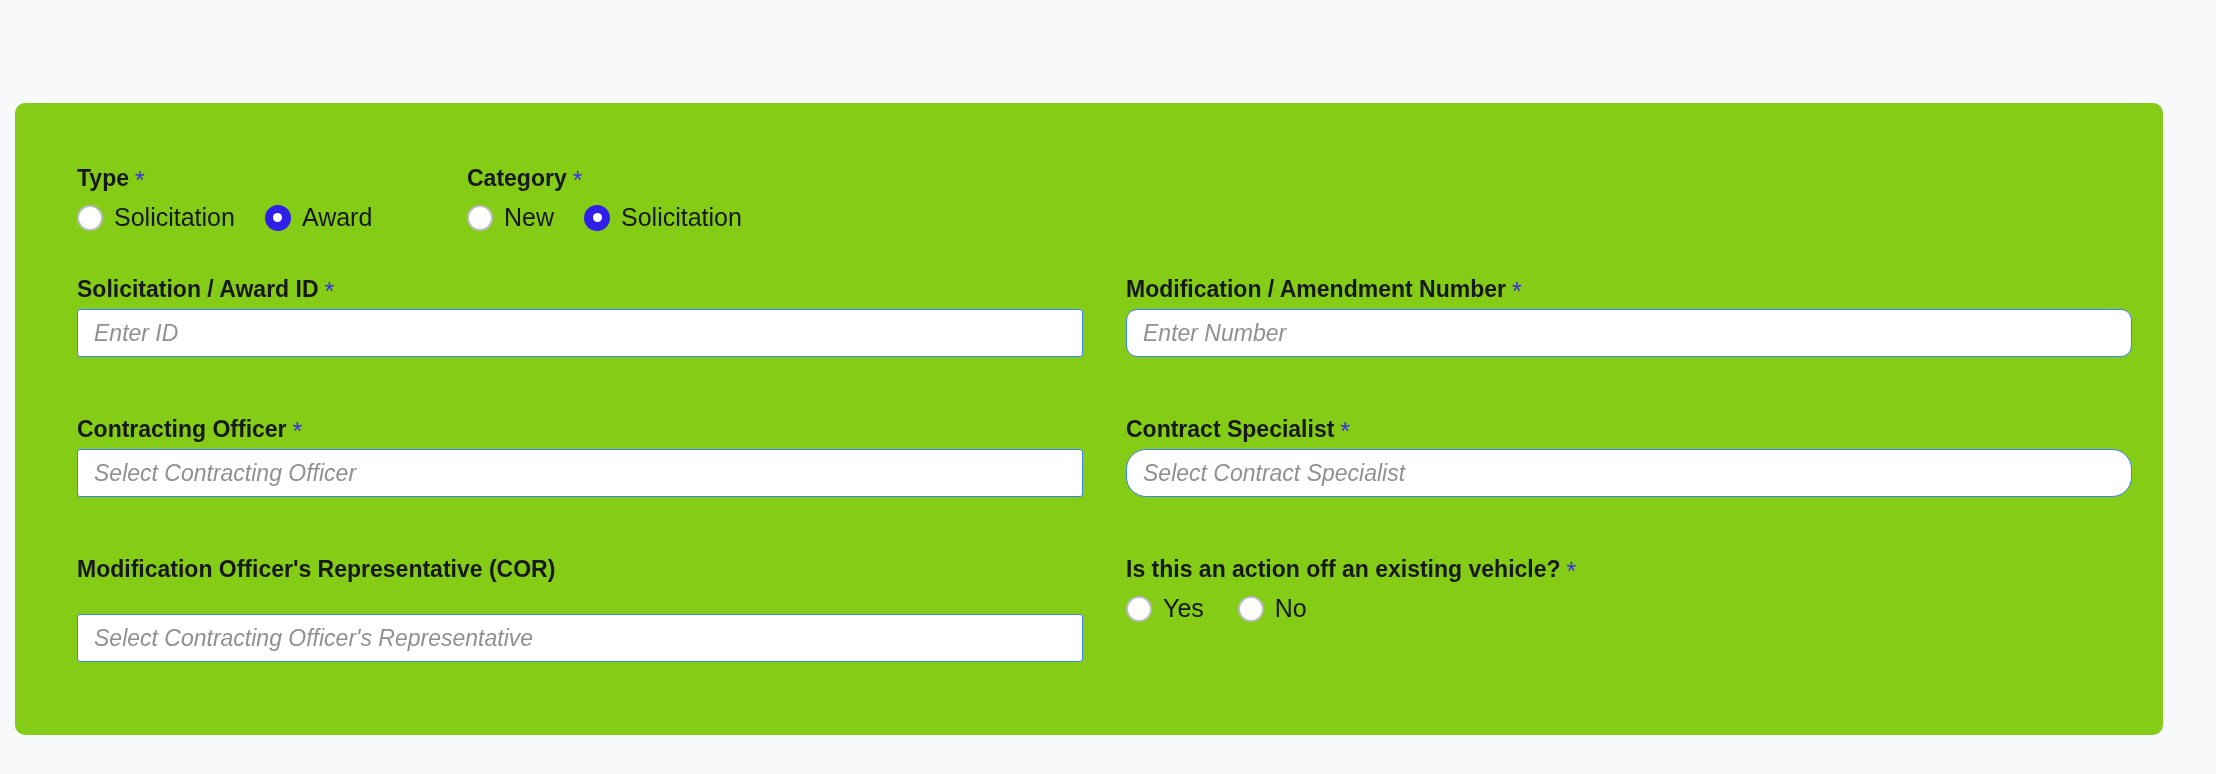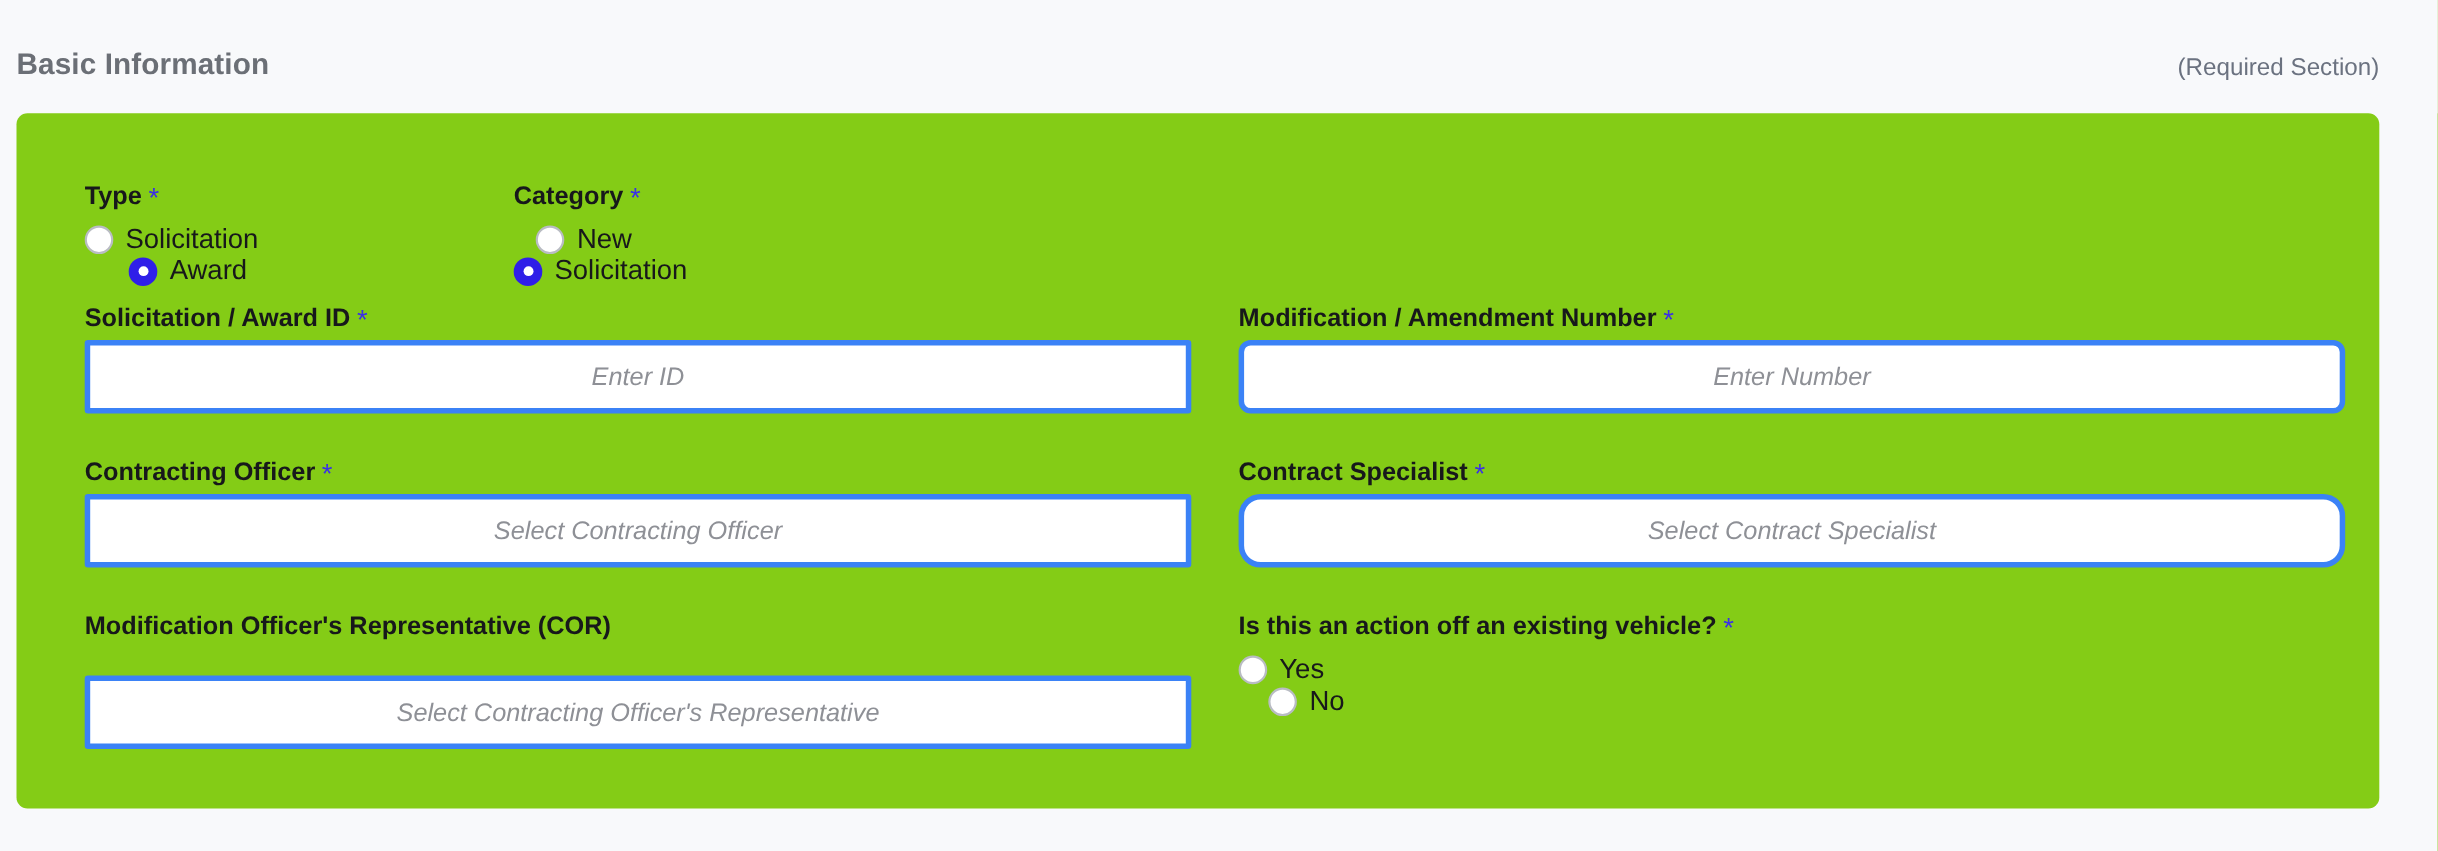--- a/index.html
+++ b/index.html
@@ -87,21 +87,20 @@
     margin-left: 6px;
     position: relative;
     top: 3px;
   }
 
   
   .radio-row {
     position: absolute;
     display: flex;
     align-items: center;
-    flex-direction: column;
   }
   .radio-opt {
     display: flex;
     align-items: center;
     cursor: pointer;
     user-select: none;
   }
   .radio-mark {
     width: 26px;
     height: 26px;
@@ -131,49 +130,44 @@
   .radio-text {
     font-size: 25px;
     color: #17181b;
     margin-left: 11px;
     white-space: nowrap;
   }
 
   
   .text-input {
     box-sizing: border-box;
-    height: 67px;
+    height: 48px;
     background: #ffffff;
-    border: 5px solid #3b82f6;
+    border: 1px solid #3b82f6;
     border-radius: 3px;
     padding: 0 16px;
     font-family: "Liberation Sans", sans-serif;
     font-size: 23px;
     color: #17181b;
     outline: none;
-    text-align: center;
   }
   .text-input::placeholder {
     color: #8e9096;
     font-style: italic;
     opacity: 1;
   }
 
   
   .abs { position: absolute; }
 </style>
 </head>
 <body>
 
 <div class="section">
 
-  <div class="section-header">
-    <div class="section-title">Basic Information</div>
-    <div class="section-required">(Required Section)</div>
-  </div>
 
   <div class="card">
     <div class="form-area">
 
       <div class="abs field-label" style="left:0px; top:0px;">
         <span>Type</span><span class="req-star">*</span>
       </div>
 
       <div class="radio-row" style="left:0px; top:38px;">
         <div class="radio-opt" style="margin-right:30px;">
@@ -224,21 +218,21 @@
       <div class="abs field-label" style="left:0px; top:391px;">
         <span>Modification Officer's Representative (COR)</span><span class="req-star"></span>
       </div>
       <input class="abs text-input" type="text" style="left: 0px; top: 424px; width: 1006px; margin-top: 25px;" placeholder="Select Contracting Officer's Representative">
 
       <div class="abs field-label" style="left:1049px; top:391px;">
         <span>Is this an action off an existing vehicle?</span><span class="req-star">*</span>
       </div>
 
       <div class="radio-row" style="left:1049px; top:429px;">
-        <div class="radio-opt" style="margin-right:46px;">
+        <div class="radio-opt" style="margin-right:34px;">
           <span class="radio-mark"></span>
           <span class="radio-text">Yes</span>
         </div>
         <div class="radio-opt">
           <span class="radio-mark"></span>
           <span class="radio-text">No</span>
         </div>
       </div>
 
     </div>

